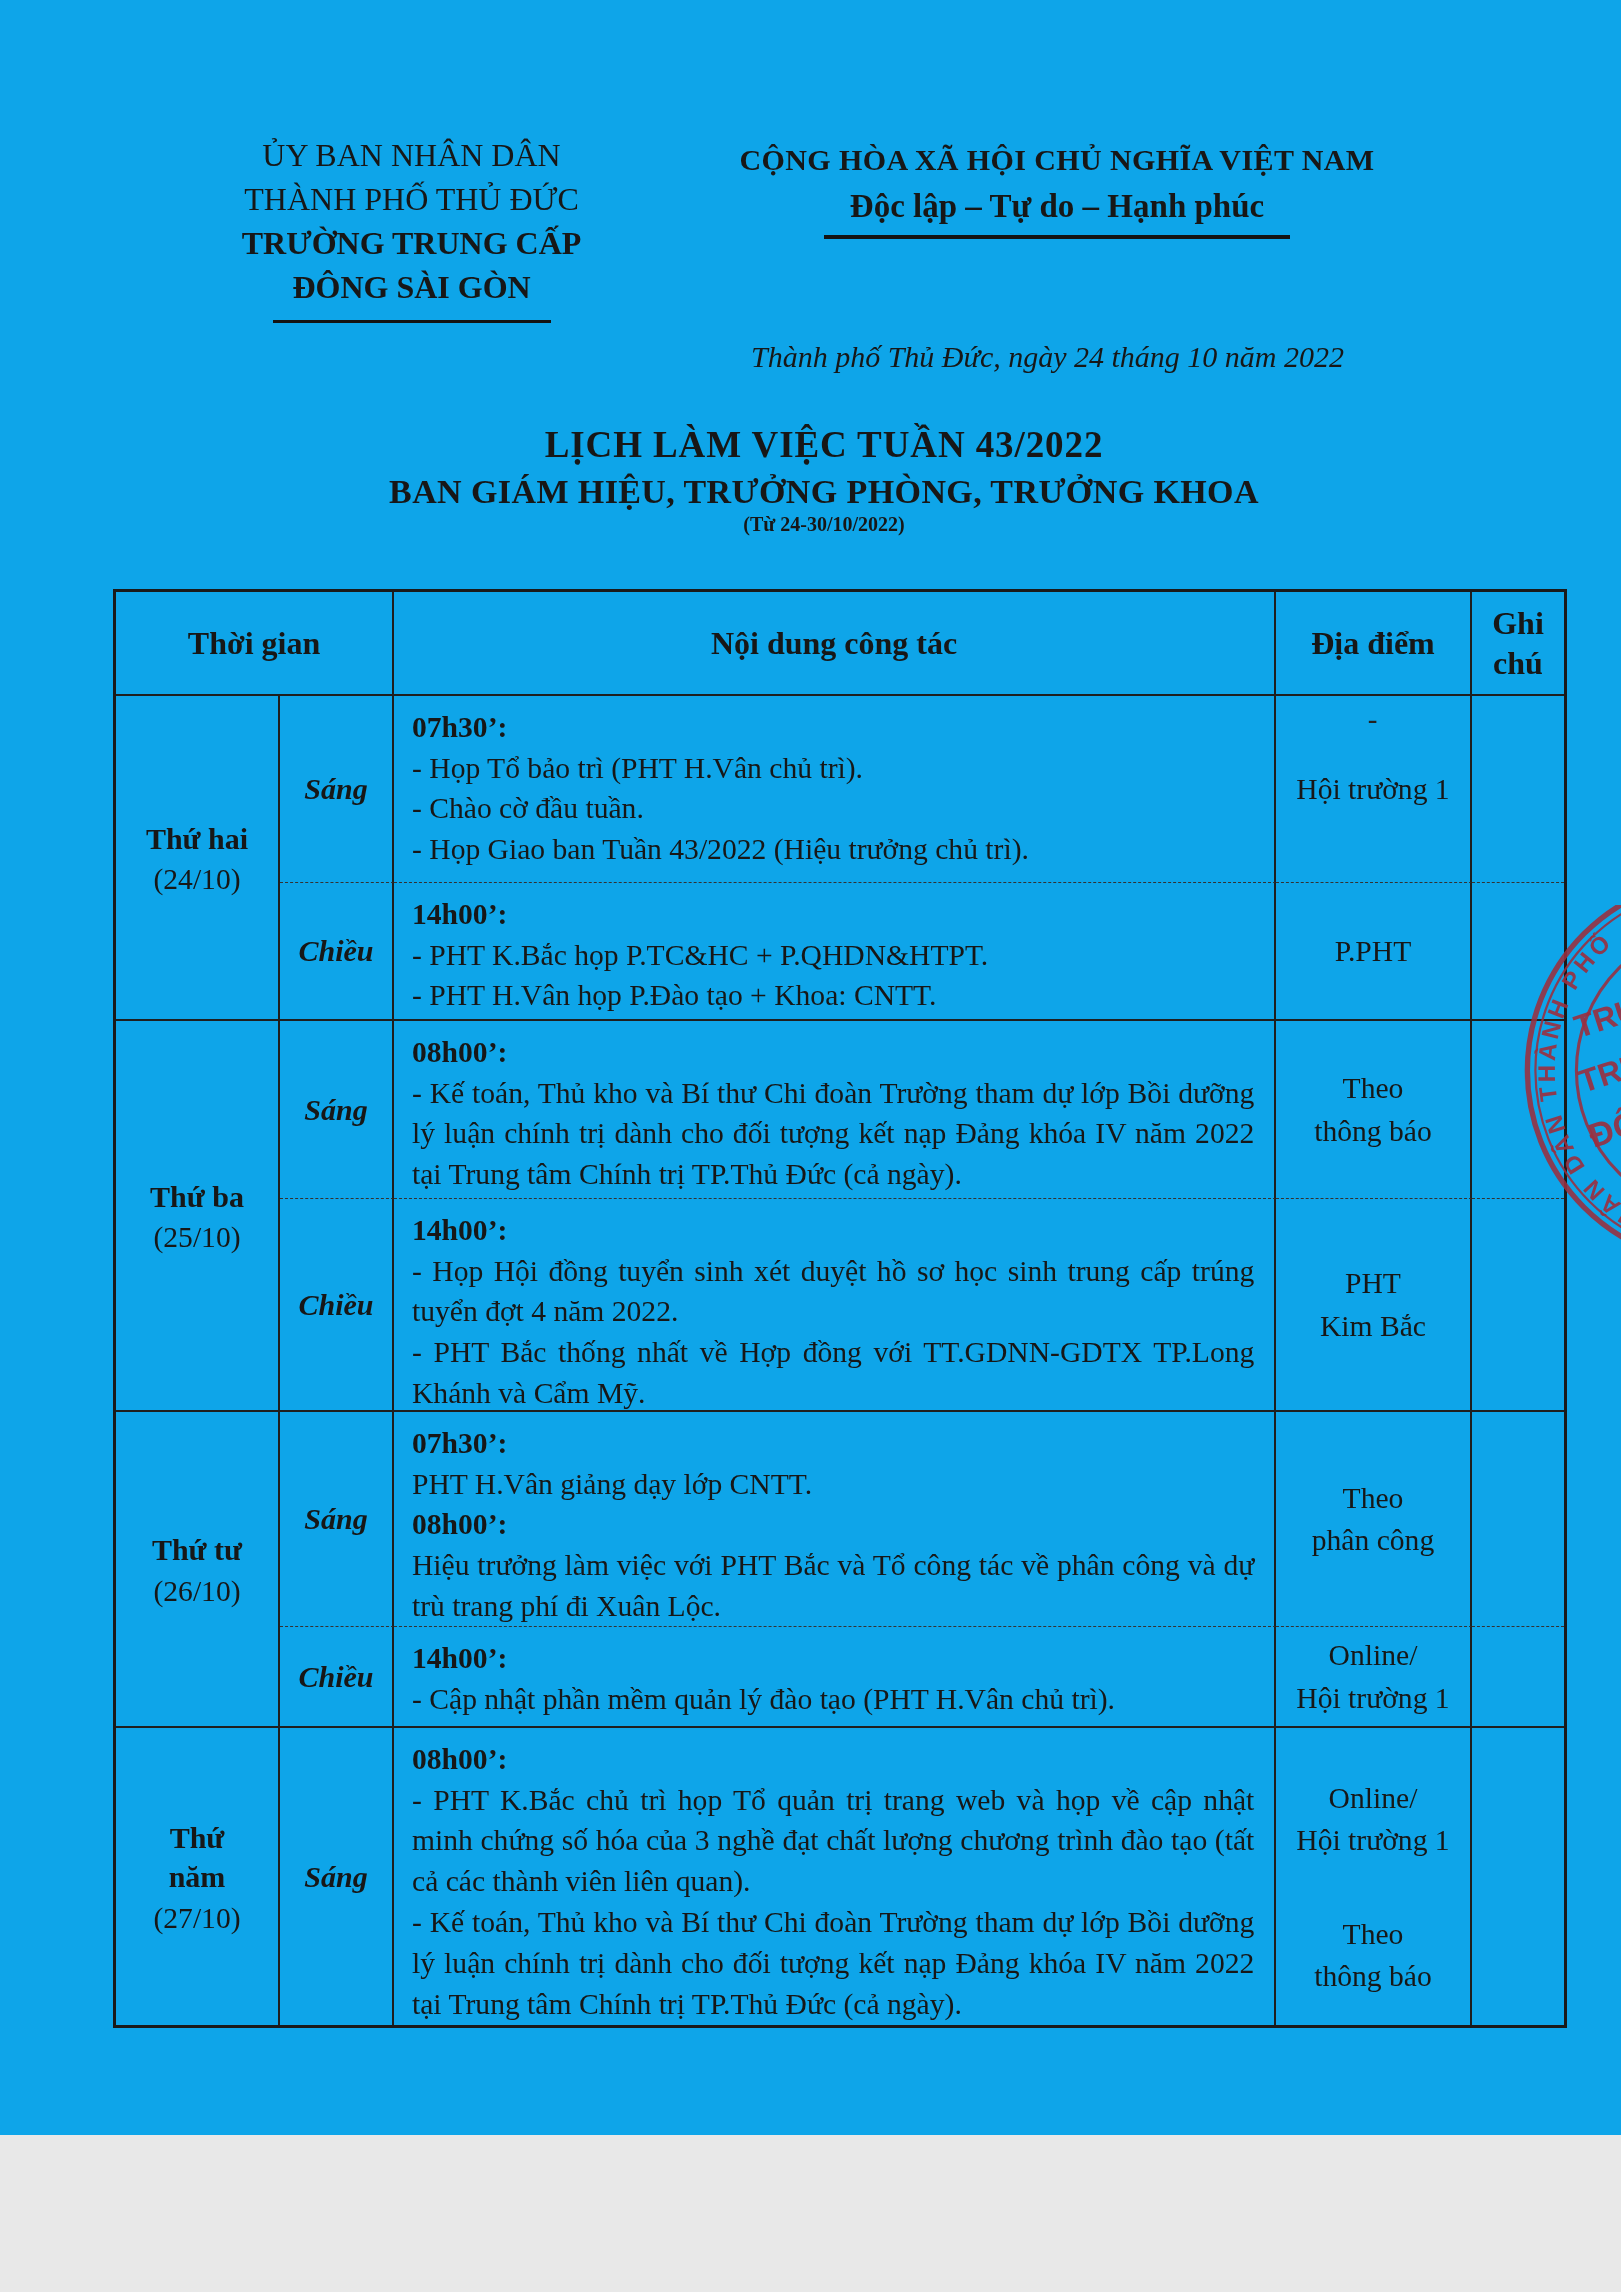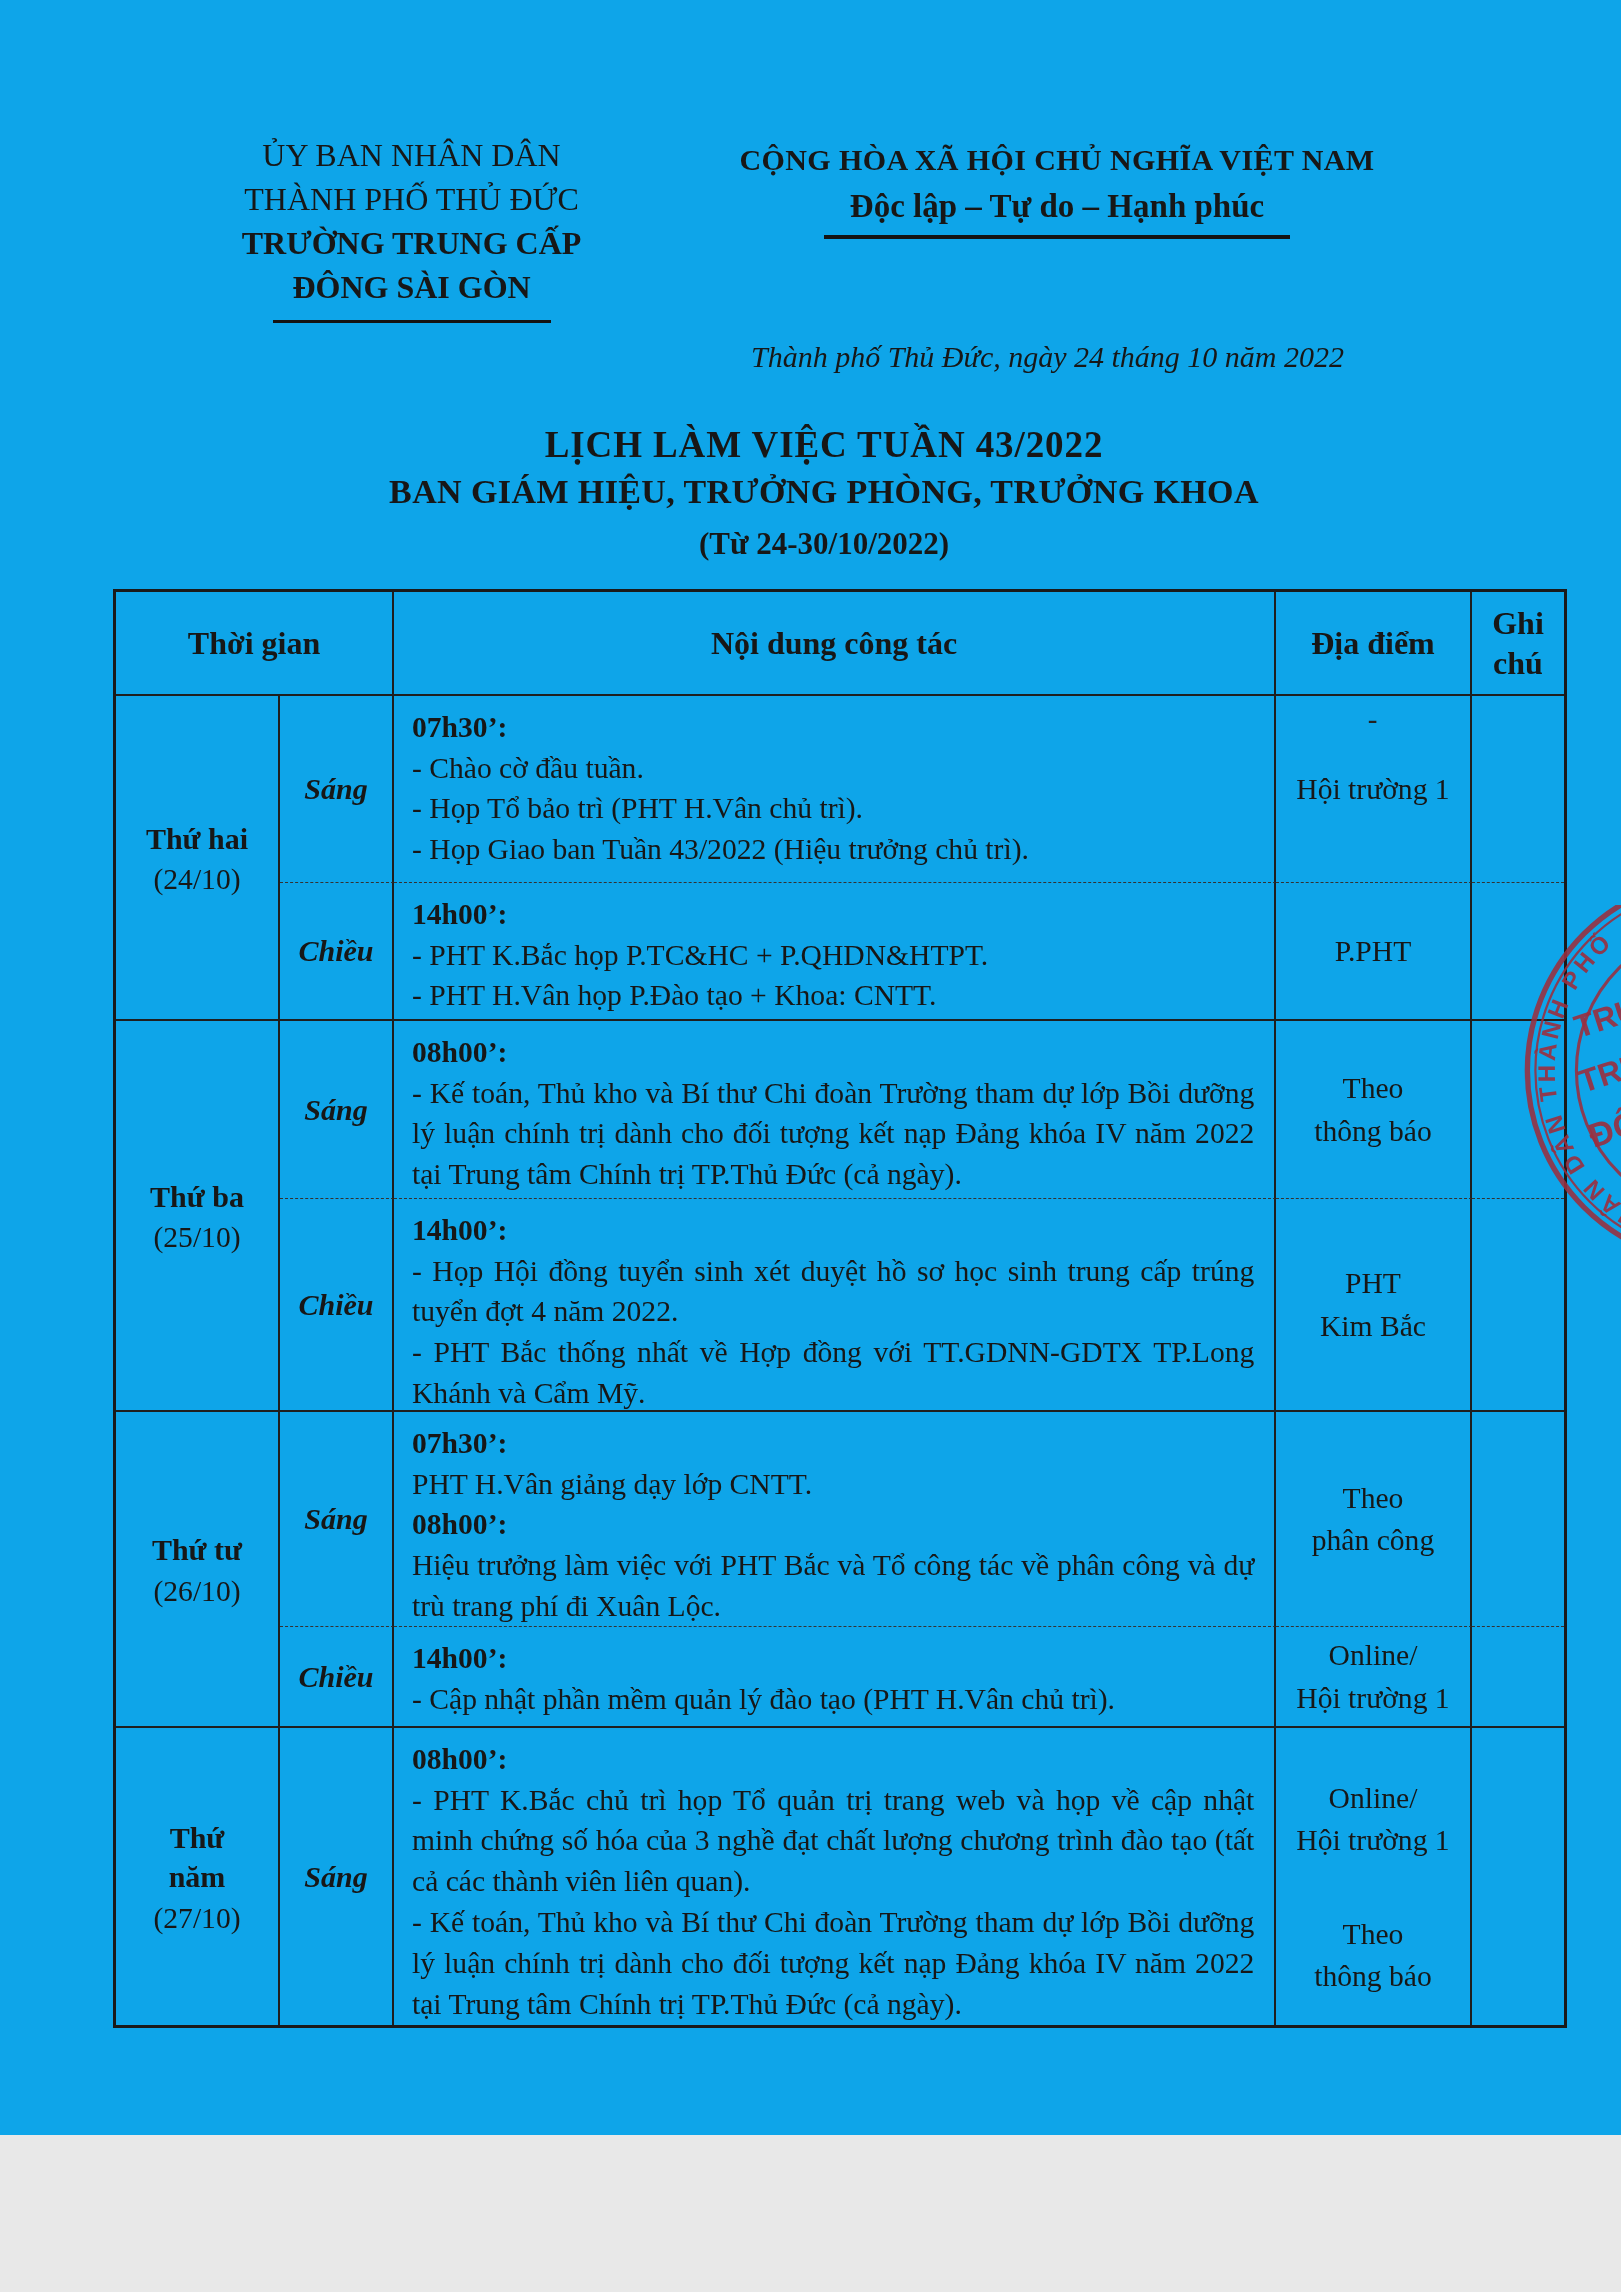--- a/index.html
+++ b/index.html
@@ -20,21 +20,21 @@
   .org-underline{width:278px;height:2.7px;background:#141414;margin:10.7px auto 0;}
   .nat-block{position:absolute;left:699px;top:134px;width:716px;text-align:center;}
   .nat1{font-size:30px;font-weight:bold;letter-spacing:0.4px;margin-top:9px;}
   .nat2{font-size:33px;font-weight:bold;margin-top:10.7px;}
   .nat-underline{width:466px;height:3.6px;background:#141414;margin:10.7px auto 0;}
   .dateline{position:absolute;left:573px;top:340px;width:949px;text-align:center;
     font-style:italic;font-size:30px;}
   .title-block{position:absolute;left:197px;top:423px;width:1254px;text-align:center;font-weight:bold;}
   .title1{font-size:37px;letter-spacing:0.9px;}
   .title2{font-size:34px;margin-top:7.2px;letter-spacing:0.4px;}
-  .title3{font-size:31px;margin-top:15px;text-align:center;}
+  .title3{font-size:20px;margin-top:2px;text-align:center;}
   
   .sched{
     position:absolute;left:113px;top:589px;
     display:grid;
     grid-template-columns:164px 114px 882px 196px 92px;
     grid-template-rows:104px 187px 138px 178px 213px 215px 101px 297px;
     border:3.6px solid #1a1a1a;
     background:transparent;
   }
   .cell{border-right:2.7px solid #1f1f1f;border-bottom:2.7px solid #1f1f1f;
@@ -133,22 +133,22 @@
     </div>
     <div class="cell sesscell" style="grid-column:2;grid-row:7;">
       <span class="sess-label">Chiều</span>
     </div>
     <div class="cell sesscell nb" style="grid-column:2;grid-row:8;">
       <span class="sess-label">Sáng</span>
     </div>
 
     <div class="cell content bd" style="grid-column:3;grid-row:2;">
       <div class="time">07h30’:</div>
+      <div class="item">- Họp Tổ bảo trì (PHT H.Vân chủ trì).</div>
       <div class="item">- Chào cờ đầu tuần.</div>
-      <div class="item">- Họp Tổ bảo trì (PHT H.Vân chủ trì).</div>
       <div class="item">- Họp Giao ban Tuần 43/2022 (Hiệu trưởng chủ trì).</div>
     </div>
     <div class="cell content" style="grid-column:3;grid-row:3;">
       <div class="time">14h00’:</div>
       <div class="item">- PHT K.Bắc họp P.TC&amp;HC + P.QHDN&amp;HTPT.</div>
       <div class="item">- PHT H.Vân họp P.Đào tạo + Khoa: CNTT.</div>
     </div>
     <div class="cell content bd" style="grid-column:3;grid-row:4;">
       <div class="time">08h00’:</div>
       <div class="item">- Kế toán, Thủ kho và Bí thư Chi đoàn Trường tham dự lớp Bồi dưỡng lý luận chính trị dành cho đối tượng kết nạp Đảng khóa IV năm 2022 tại Trung tâm Chính trị TP.Thủ Đức (cả ngày).</div>

